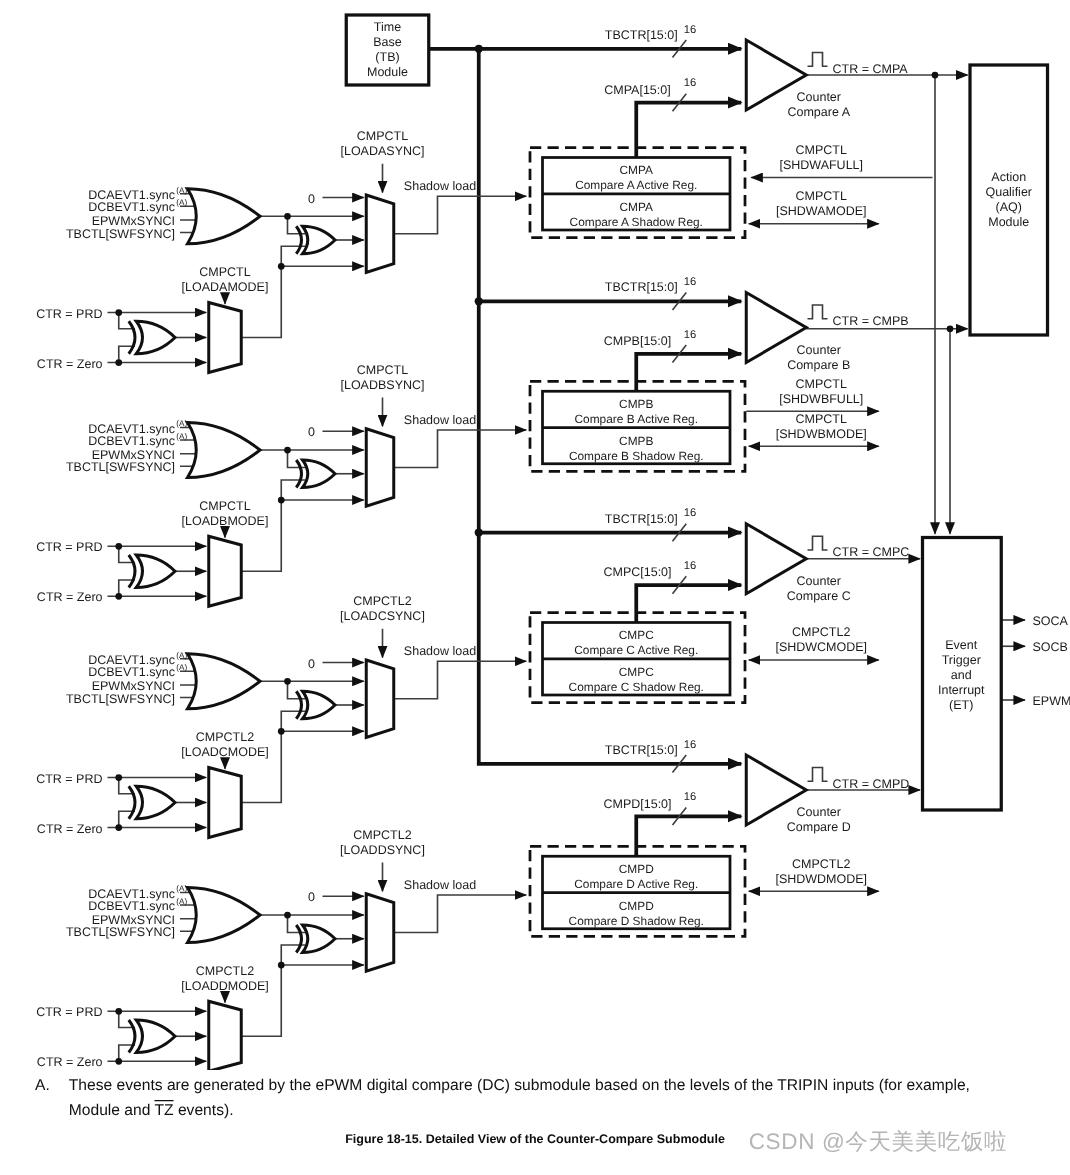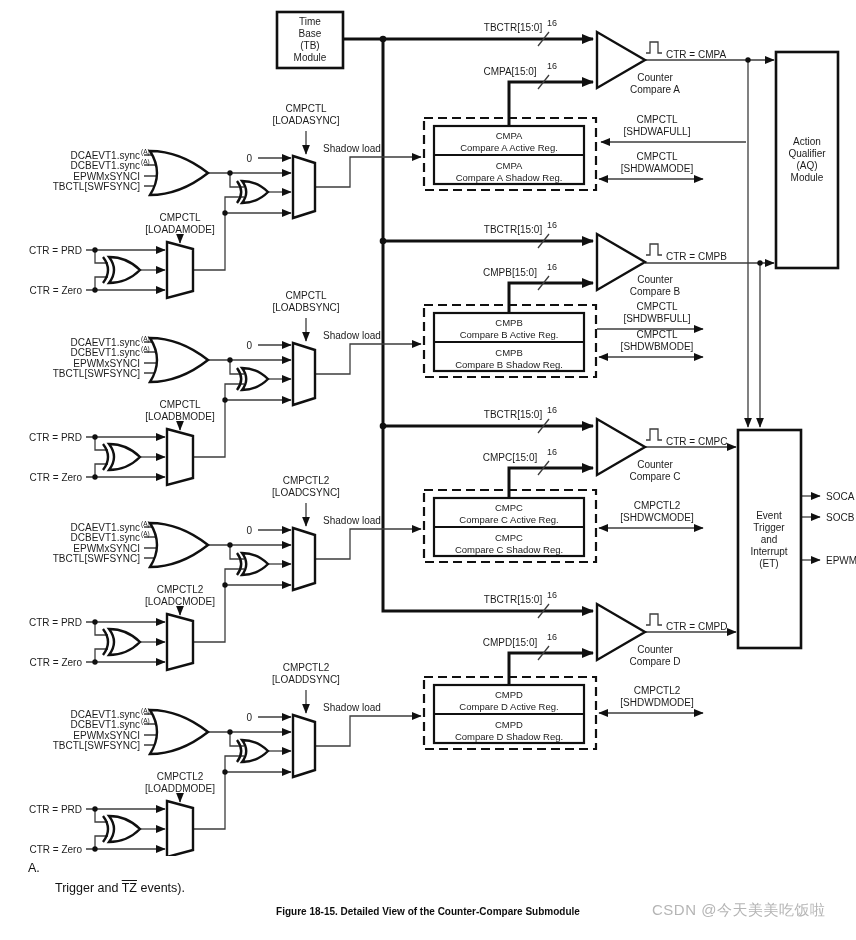--- a/index.html
+++ b/index.html
@@ -21,21 +21,21 @@
   .gbox{fill:#fff;stroke:#101010;stroke-width:2.6}
   .dashedbox{fill:none;stroke:#101010;stroke-width:2.2;stroke-dasharray:9 5}
   .inner{fill:#fff;stroke:#101010;stroke-width:2.2}
   .dot{fill:#101010}
   #footnote{position:absolute;left:28px;top:858px;width:824px;font-size:12.5px;color:#111;line-height:20px;}
   #footnote .fn-row{display:flex}
   #footnote .fn-marker{width:27px;flex:0 0 27px}
   .tz-over{text-decoration:overline}
   #caption{position:absolute;left:0;top:906px;width:856px;text-align:center;
            font-size:10px;font-weight:bold;color:#0d0d0d;z-index:2}
-  #watermark{position:absolute;left:652px;top:901px;font-size:15px;color:#b5b5b5;
+  #watermark{position:absolute;left:599px;top:901px;font-size:18px;color:#b5b5b5;
              z-index:3;white-space:nowrap;letter-spacing:.5px}
 </style>
 </head>
 <body>
 
 <div id="page">
 <svg width="856" height="856" viewBox="0 0 856 856">
   <defs>
     <marker id="ar" viewBox="0 0 10 8" markerWidth="10" markerHeight="8" refX="9.3" refY="4" orient="auto-start-reverse" markerUnits="userSpaceOnUse">
       <path d="M0,0L10,4L0,8Z" fill="#101010"></path>
@@ -304,21 +304,21 @@
     <text class="t95 mid" x="509" y="740">Compare D Shadow Reg.</text>
     <text class="t10 mid" x="657" y="694">CMPCTL2</text>
     <text class="t10 mid" x="657" y="706">[SHDWDMODE]</text>
   </g>
 </svg>
 
 <div id="footnote">
   <div class="fn-row">
     <span class="fn-marker">A.</span>
     <span>
-      <br>
-      <span>Trigger and </span><span class="tz-over">TZ</span><span> events).</span>
+      <span>These events are generated by the ePWM digital compare (DC) submodule based on the levels of the TRIPIN inputs (for example,</span><br>
+      <span>Module and </span><span class="tz-over">TZ</span><span> events).</span>
     </span>
   </div>
 </div>
 
 <div id="caption">Figure 18-15. Detailed View of the Counter-Compare Submodule</div>
 <div id="watermark">CSDN @今天美美吃饭啦</div>
 </div>
 
 </body></html>

